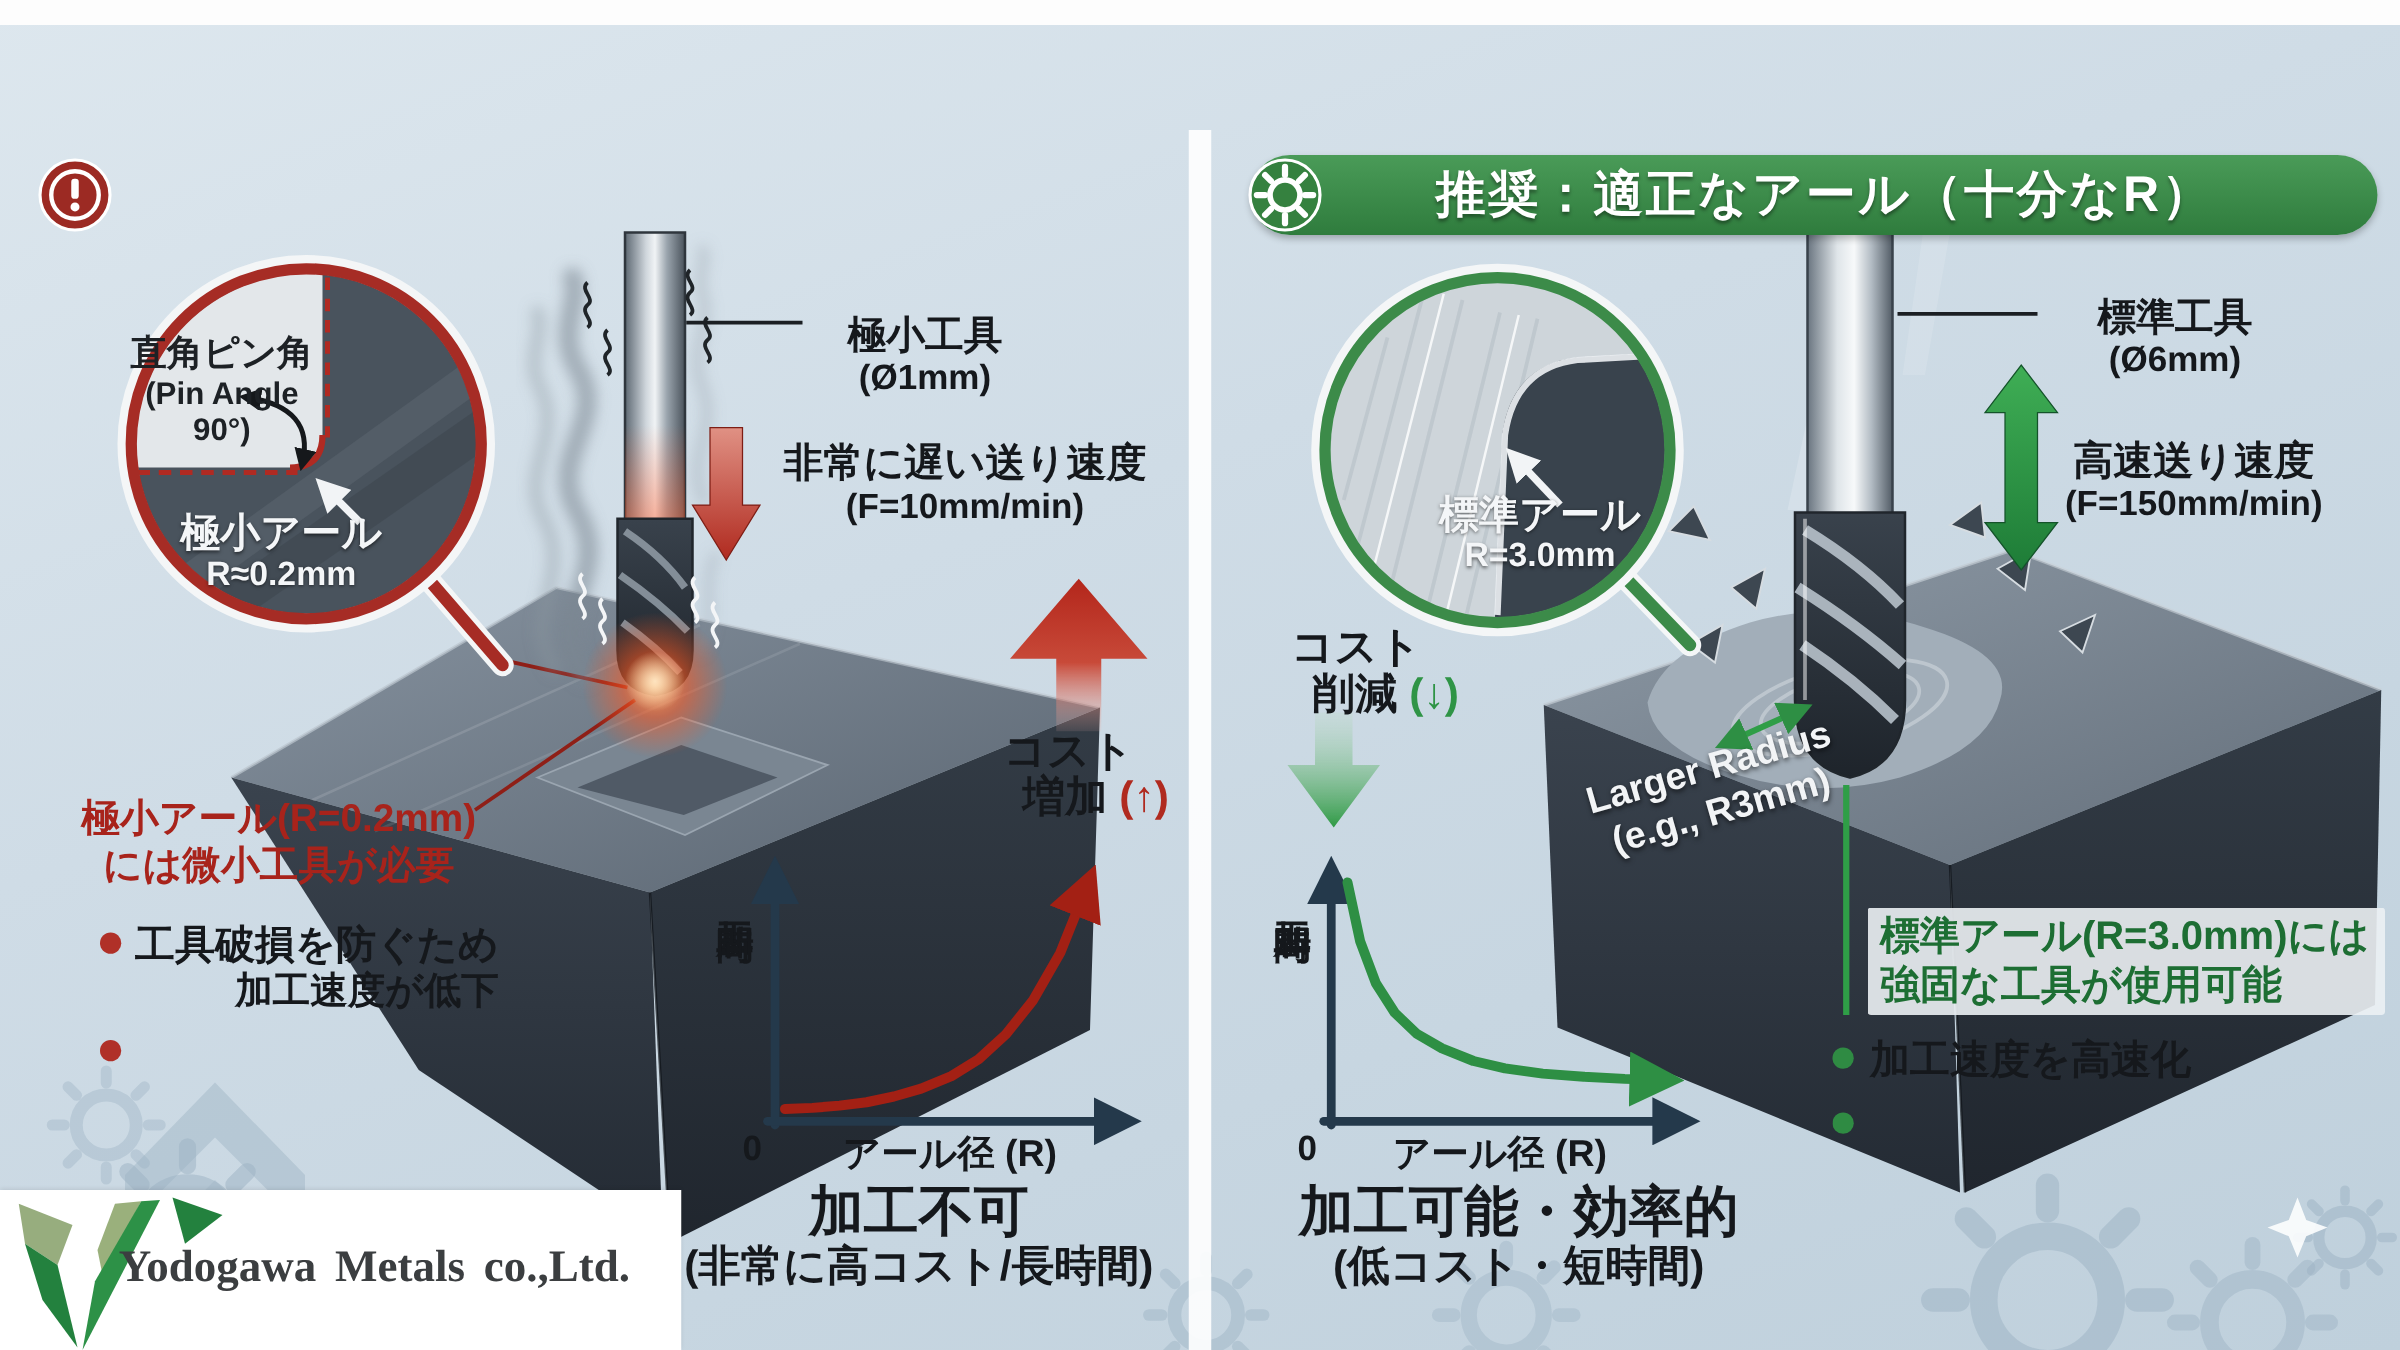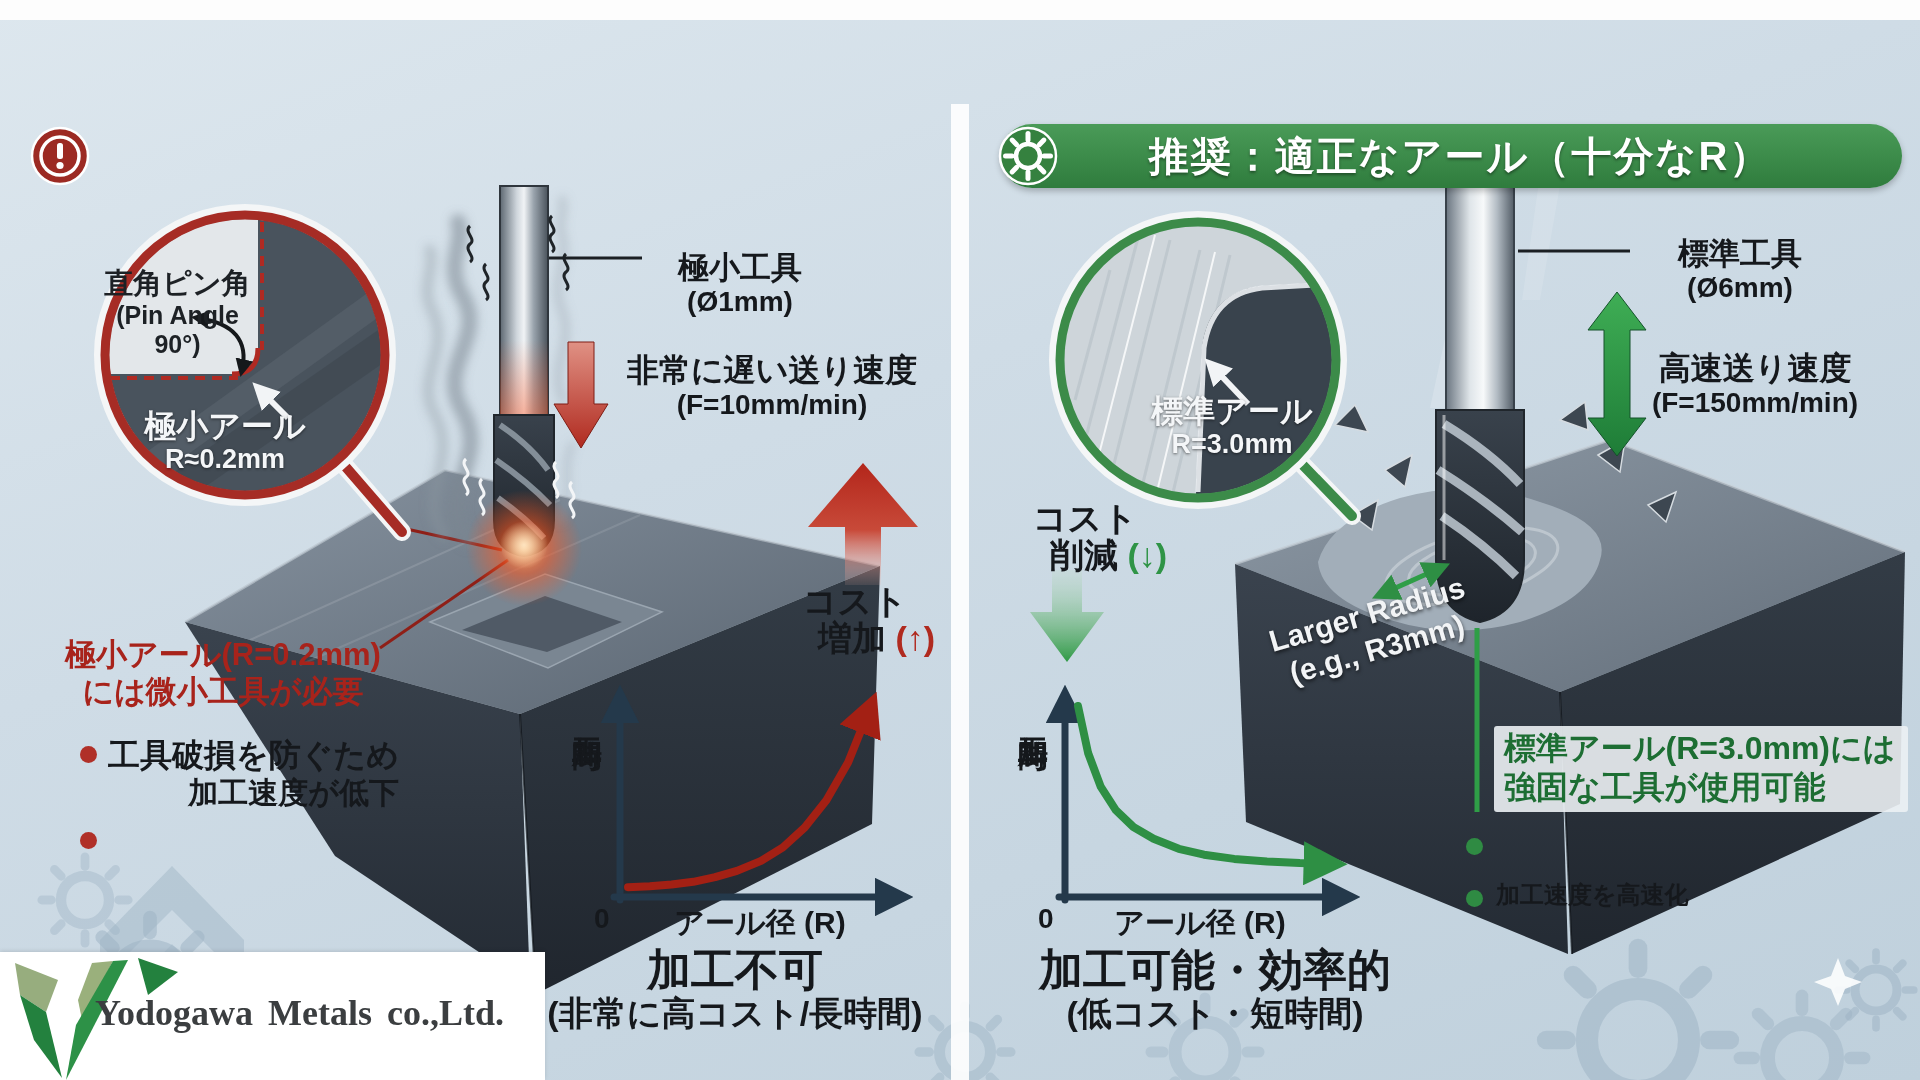--- a/index.html
+++ b/index.html
@@ -392,21 +392,21 @@
   <div class="t c" style="left:1262px;top:596px;width:220px;transform:rotate(-16deg);color:#f2f4f6;text-shadow:0 2px 4px rgba(0,0,0,.6);">
     <div style="font-size:30px;line-height:36px;font-weight:600;">Larger Radius</div>
     <div style="font-size:30px;line-height:36px;font-weight:600;">(e.g., R3mm)</div>
   </div>
   <div class="abs" style="left:1494px;top:726px;width:414px;height:86px;background:rgba(236,241,244,0.9);border-radius:3px;"></div>
   <div class="t grn" style="left:1504px;top:729px;">
     <div class="b" style="font-size:32px;line-height:39px;">標準アール(R=3.0mm)には</div>
     <div class="b" style="font-size:32px;line-height:39px;">強固な工具が使用可能</div>
   </div>
   <div class="abs" style="left:1466px;top:838px;width:17px;height:17px;border-radius:50%;background:#2f8b43;"></div>
-  <div class="t b ink" style="left:1496px;top:828px;font-size:24px;line-height:38px;margin-top:48px;">加工速度を高速化</div>
+  <div class="t b ink" style="left:1496px;top:828px;font-size:32px;line-height:38px;">加工速度を高速化</div>
   <div class="abs" style="left:1466px;top:890px;width:17px;height:17px;border-radius:50%;background:#2f8b43;"></div>
   <div class="t b ink vert" style="left:1012px;top:712px;height:185px;font-size:30px;">加工時間</div>
   <div class="t b ink" style="left:1038px;top:903px;font-size:28px;">0</div>
   <div class="t b c ink" style="left:1080px;top:903px;width:240px;font-size:30px;">アール径 (R)</div>
   <div class="t c ink" style="left:990px;top:946px;width:450px;">
     <div style="font-size:44px;line-height:47px;font-weight:900;">加工可能・効率的</div>
     <div style="font-size:34px;line-height:40px;font-weight:900;">(低コスト・短時間)</div>
   </div>
 
   <div class="abs" style="left:0;top:952px;width:545px;height:128px;background:#fff;box-shadow:0 -1px 4px rgba(0,0,0,.12);">

